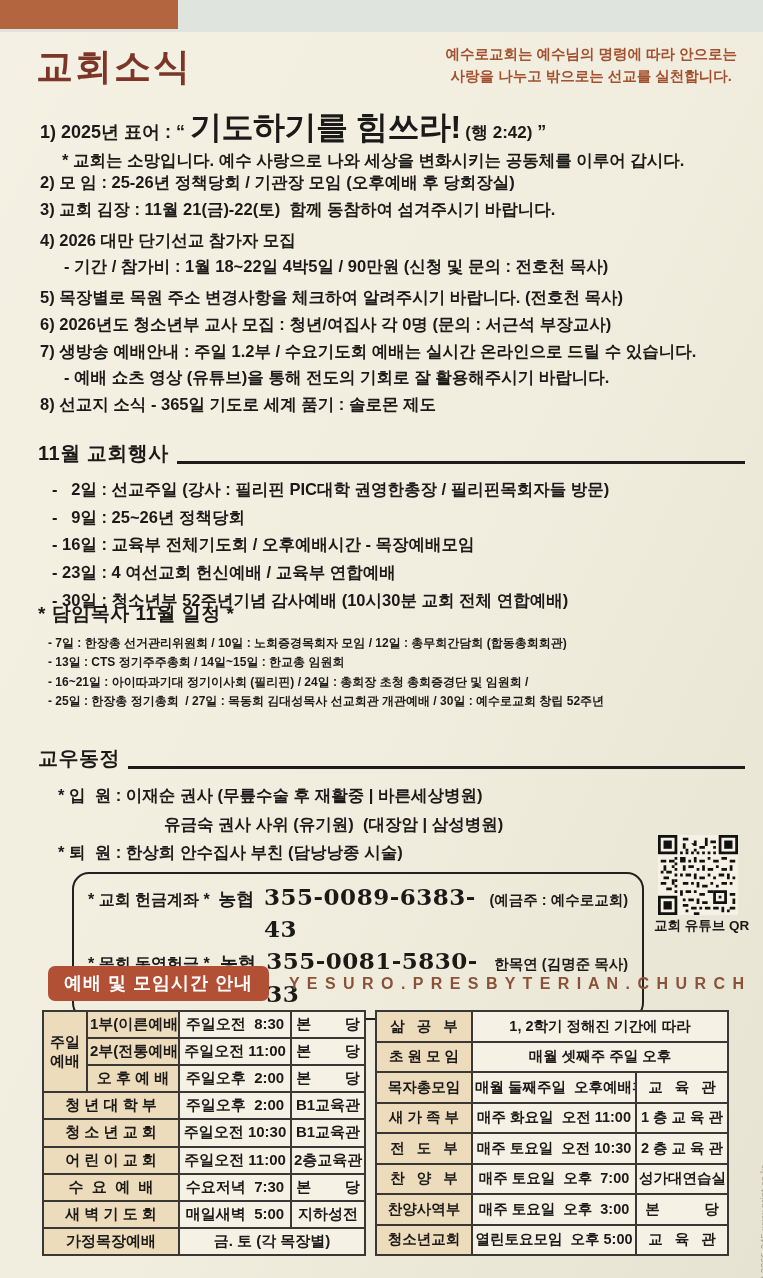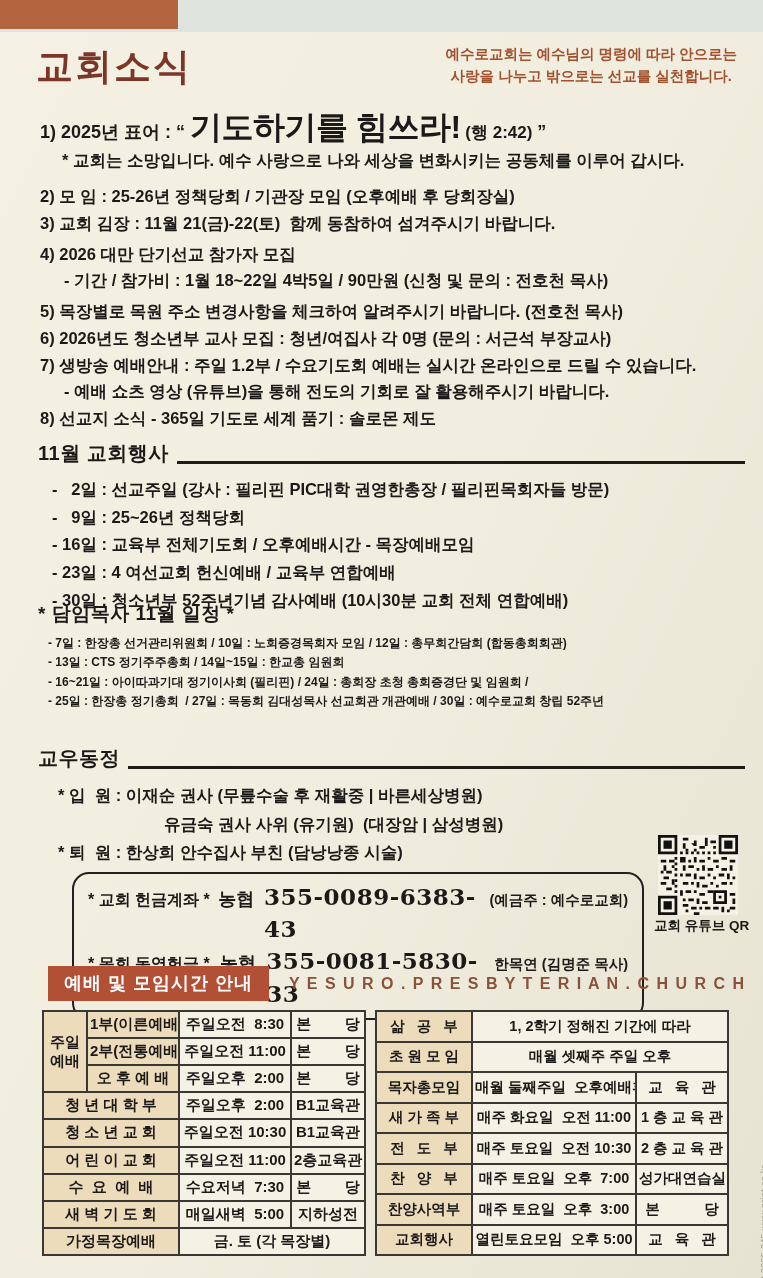--- a/index.html
+++ b/index.html
@@ -16,21 +16,21 @@
   .masthead { position:absolute; top:42px; left:36px; right:26px; display:flex; align-items:flex-start; }
   .title { font-size:37px; font-weight:bold; color:#7c3527; letter-spacing:2px;font-family:Liberation Mono, monospace; }
   .issue-date { font-size:20px; font-weight:bold; margin-left:16px; margin-top:13px; letter-spacing:1px; white-space:pre; }
   .tagline { margin-left:auto; text-align:center; color:#a3502f; font-size:14.5px; font-weight:bold; line-height:1.5; margin-top:2px; }
 
   .news { position:absolute; top:106px; left:40px; right:20px; font-size:16.5px; font-weight:bold; line-height:1.32; }
   .row { white-space:pre-wrap; margin-bottom:5px; }
   .slogan-line { margin-bottom:2px; font-size:18px; }
   .slogan-main { font-size:32px; letter-spacing:-0.5px; }
   .slogan-ref { font-size:17px; }
-  .sub  { padding-left:22px; margin-bottom:14px; }
+  .sub  { padding-left:22px; margin-bottom:0; }
   .sub2 { padding-left:24px; }
   .mt { margin-top:9px; }
 
   .sect { position:absolute; left:38px; right:18px; }
   .sect-head { display:flex; align-items:flex-end; }
   .sect-title { font-size:20px; font-weight:bold; letter-spacing:0.5px; white-space:pre; }
   .rule { flex:1; border-bottom:3px solid #1e1c1a; margin-left:8px; margin-bottom:3px; }
   .sect-rows { margin-top:9px; font-size:16.5px; font-weight:bold; line-height:1.68; padding-left:14px; }
   .sect-rows .row { margin-bottom:0; }
 
@@ -50,21 +50,21 @@
   .off-label { font-size:16px; width:148px; white-space:pre; }
   .off-bank { font-size:18px; width:52px; }
   .off-acct { font-size:23px; font-family:"DejaVu Serif","Liberation Serif",serif; letter-spacing:0.5px; margin-right:10px; }
   .off-holder { font-size:14.5px; white-space:pre; }
 
   .qr-wrap { position:absolute; top:835px; left:654px; width:88px; text-align:center; }
   .qr-svg { width:80px; height:80px; display:block; margin:0 auto; }
   .qr-caption { font-size:13.5px; font-weight:bold; margin-top:2px; white-space:nowrap; }
 
   .banner { position:absolute; top:966px; left:48px; right:16px; display:flex; align-items:center; }
-  .banner-box { background:#b25036; color:#fff; font-size:18px; font-weight:bold; padding:5px 16px 6px; letter-spacing:1px; white-space:nowrap; }
+  .banner-box { background:#b25036; color:#fff; font-size:18px; font-weight:bold; padding:5px 16px 6px; letter-spacing:1px; white-space:nowrap;border-radius:7px; }
   .site { margin-left:20px; color:#8a5238; font-weight:bold; font-size:16px; letter-spacing:1.5px; white-space:nowrap; }
 
   .tables { position:absolute; top:1010px; left:42px; display:flex; gap:9px; }
   table { border-collapse:collapse; font-weight:bold; table-layout:fixed; }
   td { border:2px solid #3a3834; text-align:center; white-space:pre; padding:1px 2px; height:26.5px; background:#f5f2e5; overflow:hidden; }
   .hd { background:#eddcbc; }
   .t-left  { width:322px; font-size:15px; }
   .t-right { width:352px; font-size:14.5px; }
   .t-right td { height:30.5px; }
 
@@ -280,21 +280,21 @@
         <td class="hd">찬   양   부</td>
         <td>매주 토요일  오후  7:00</td>
         <td>성가대연습실</td>
       </tr>
       <tr>
         <td class="hd">찬양사역부</td>
         <td>매주 토요일  오후  3:00</td>
         <td>본           당</td>
       </tr>
       <tr>
-        <td class="hd">교회행사</td>
+        <td class="hd">청소년교회</td>
         <td>열린토요모임  오후 5:00</td>
         <td>교   육   관</td>
       </tr>
     </tbody>
       </table>
 
   </div>
 
   <div class="printer">그린디 : (02)2272-460 2265-245 www.print.co.kr</div>
 

